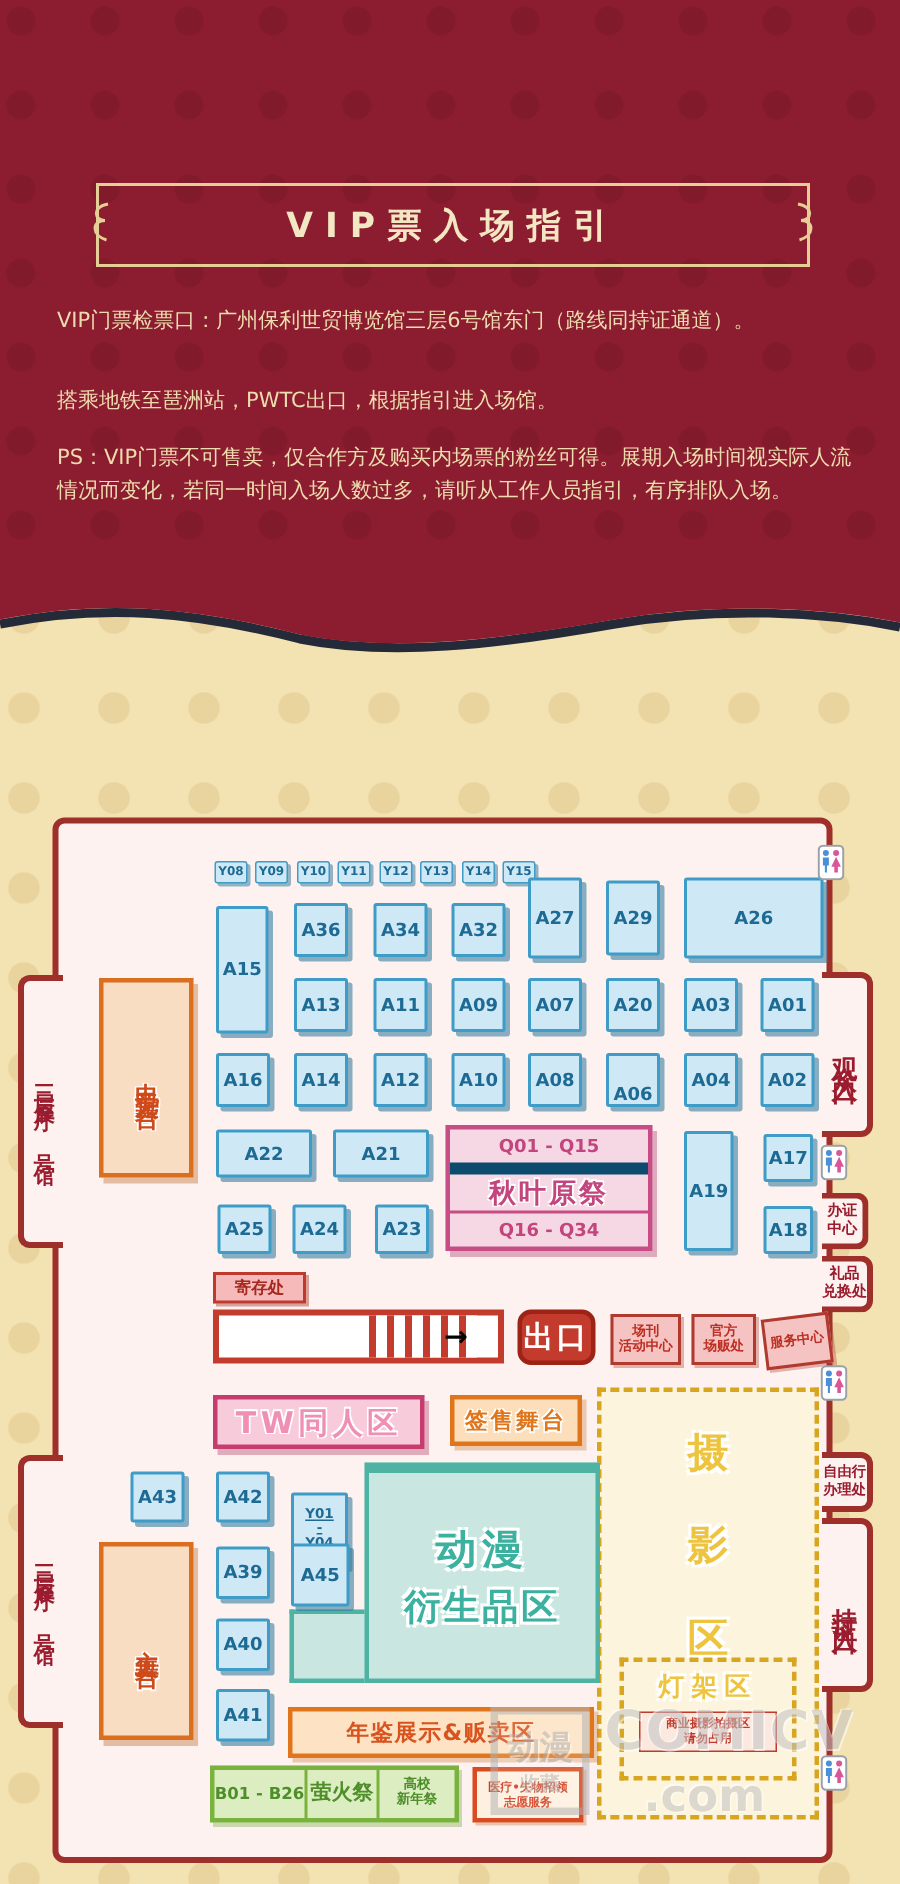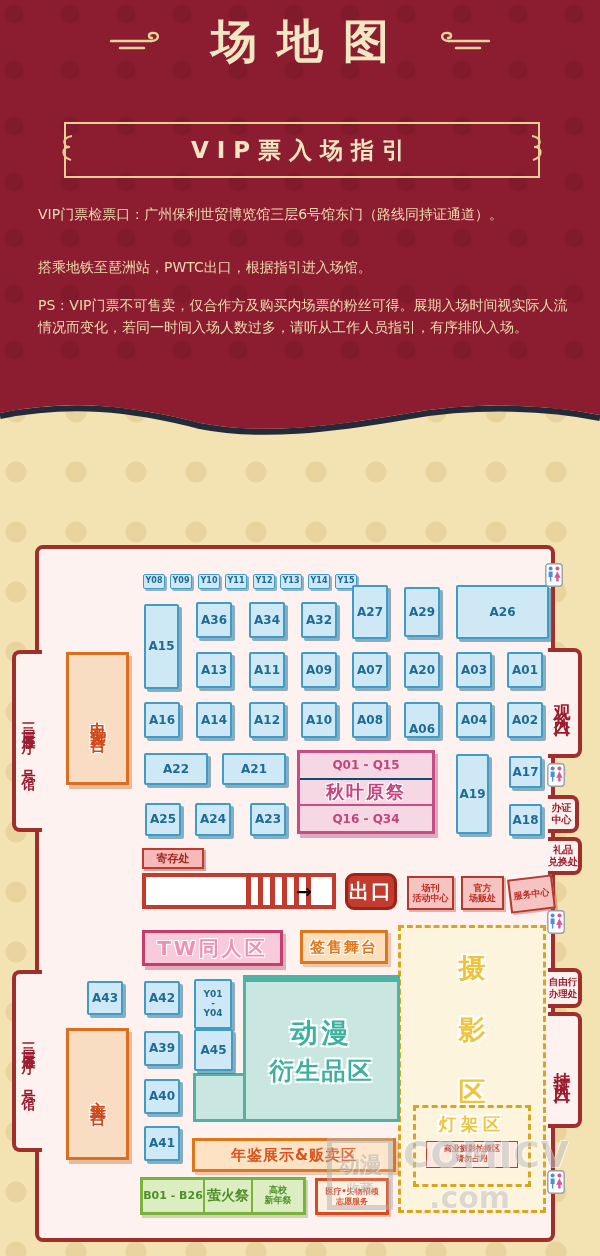--- a/index.html
+++ b/index.html
@@ -45,21 +45,21 @@
   .vtext{writing-mode:vertical-rl;text-orientation:upright;color:#cf4a1a;font-weight:bold;
     font-size:16px;letter-spacing:5px;
     text-shadow:-1px -1px 0 #fff,1px -1px 0 #fff,-1px 1px 0 #fff,1px 1px 0 #fff;}
   .stage-ev{left:27px;top:103px;width:63px;height:133px;}
   .stage-main{left:27px;top:479px;width:63px;height:132px;}
   
   .akiba{left:258px;top:201px;width:138px;height:84px;background:#f6d7e4;border:3px solid #c64d86;
     box-shadow:3px 4px 0 rgba(176,64,113,.4);display:flex;flex-direction:column;}
   .akiba .row{flex:1;display:flex;align-items:center;justify-content:center;
     color:#c2457e;font-weight:bold;font-size:12px;}
-  .akiba .row.mid{border-top:2px solid #0c4a6e;border-bottom:2px solid #c64d86;font-size:18px;
+  .akiba .row.mid{border-top:8px solid #0c4a6e;border-bottom:2px solid #c64d86;font-size:18px;
     letter-spacing:2px;text-shadow:-1px -1px 0 #fff,1px -1px 0 #fff,-1px 1px 0 #fff,1px 1px 0 #fff;}
   
   .locker{left:103px;top:299px;width:62px;height:21px;background:#f6baba;border:2px solid #bf3a2e;
     box-shadow:2px 2px 0 rgba(165,40,30,.4);color:#a5281f;font-weight:bold;font-size:11px;
     display:flex;align-items:center;justify-content:center;}
   .corridor{left:103px;top:324px;width:194px;height:36px;background:#fff;border:4px solid #c23b2c;}
   .corridor .stripes{position:absolute;top:0;bottom:0;right:14px;width:72px;
     background:repeating-linear-gradient(90deg,#c23b2c 0 5px,#fff 5px 12px);}
   .corridor .arrow{position:absolute;top:50%;right:20px;transform:translateY(-50%);
     font-size:19px;font-weight:bold;color:#000;}
@@ -150,41 +150,20 @@
 
 <div id="stage">
   <div class="top-bg"></div>
   <div class="bottom-bg"></div>
 
   <svg class="wave" viewBox="0 0 600 60">
     <path d="M0,33 C70,19 130,25 200,43 C260,55 330,47 410,33 C480,21 550,25 600,35" fill="none" stroke="#242a38" stroke-width="6" transform="translate(0,3)"></path>
     <path d="M0,33 C70,19 130,25 200,43 C260,55 330,47 410,33 C480,21 550,25 600,35 L600,0 L0,0 Z" fill="#8c1c2f"></path>
   </svg>
 
-  <div class="page-title-row">
-    <span class="cloud">
-      <svg width="58" height="26" viewBox="0 0 58 26">
-        <g fill="none" stroke="#e8d49a" stroke-width="2.4" stroke-linecap="round">
-          <path d="M4,12 H44"></path>
-            <path d="M13,19 H37"></path>
-          <path d="M44,12 C53,12 53,3 45,4 C41,4.5 41,9 45,9"></path>
-        </g>
-      </svg>
-    </span>
-    <span class="page-title">场地图</span>
-    <span class="cloud" style="transform:scaleX(-1);">
-      <svg width="58" height="26" viewBox="0 0 58 26">
-        <g fill="none" stroke="#e8d49a" stroke-width="2.4" stroke-linecap="round">
-          <path d="M4,12 H44"></path>
-            <path d="M13,19 H37"></path>
-          <path d="M44,12 C53,12 53,3 45,4 C41,4.5 41,9 45,9"></path>
-        </g>
-      </svg>
-    </span>
-  </div>
 
   <div class="ornate vip-box">
     <span class="side-orn l">
       <svg width="18" height="30" viewBox="0 0 18 30">
           <path d="M15,3 C4,5 6,14 13,14 C4,14 4,24 14,27" fill="none" stroke="#e6cf96" stroke-width="2"></path>
         </svg>
     </span>
     <span class="t">VIP票入场指引</span>
     <span class="side-orn r">
       <svg width="18" height="30" viewBox="0 0 18 30">
@@ -412,21 +391,21 @@
         </div>
         <div class="booth" style="left: 211px; top: 254px; width: 36px; height: 33px;">
           <span>A23</span>
         </div>
         <div class="booth" style="left: 48px; top: 432px; width: 36px; height: 34px;">
           <span>A43</span>
         </div>
         <div class="booth" style="left: 105px; top: 432px; width: 36px; height: 34px;">
           <span>A42</span>
         </div>
-        <div class="booth multiline" style="left: 155px; top: 430px; width: 38px; height: 50px;">
+        <div class="booth multiline" style="left: 155px; top: 446px; width: 38px; height: 50px; text-decoration: underline;">
           <span>Y01</span>
           <span>-</span>
           <span>Y04</span>
         </div>
         <div class="booth" style="left: 105px; top: 482px; width: 36px; height: 35px;">
           <span>A39</span>
         </div>
         <div class="booth" style="left: 155px; top: 480px; width: 39px; height: 42px;">
           <span>A45</span>
         </div>

